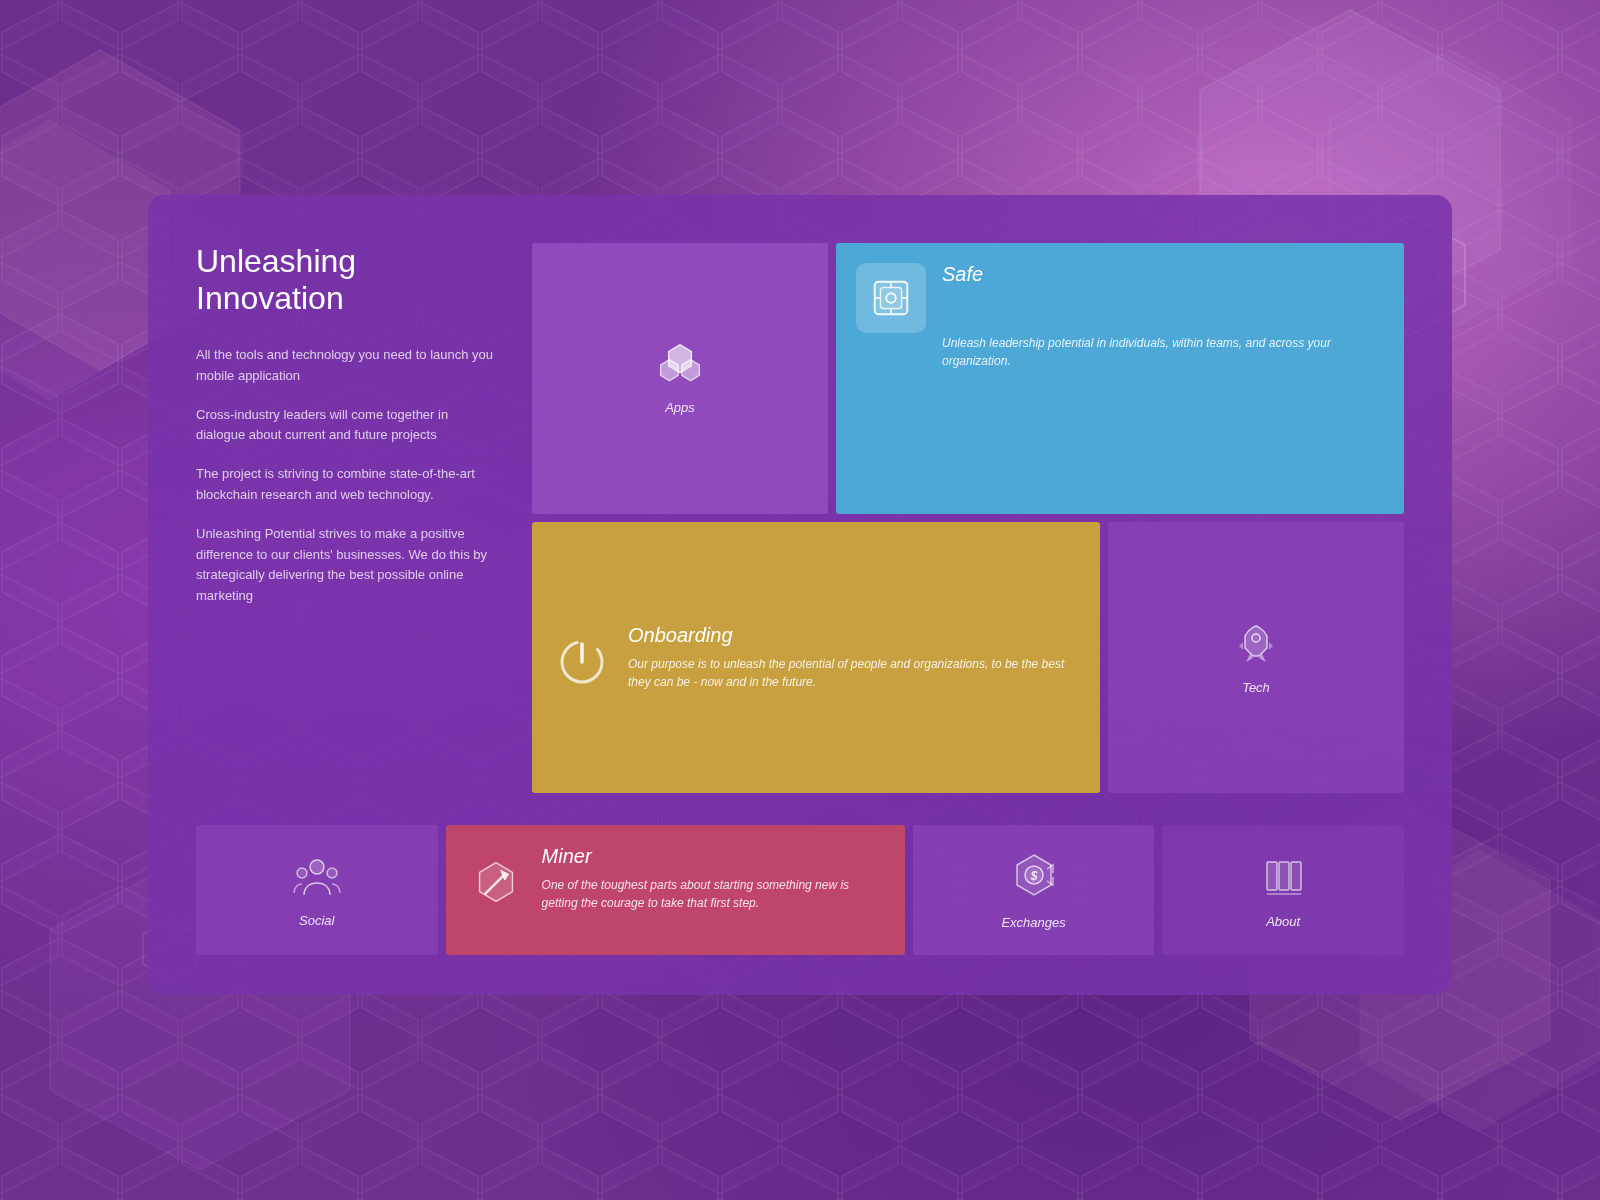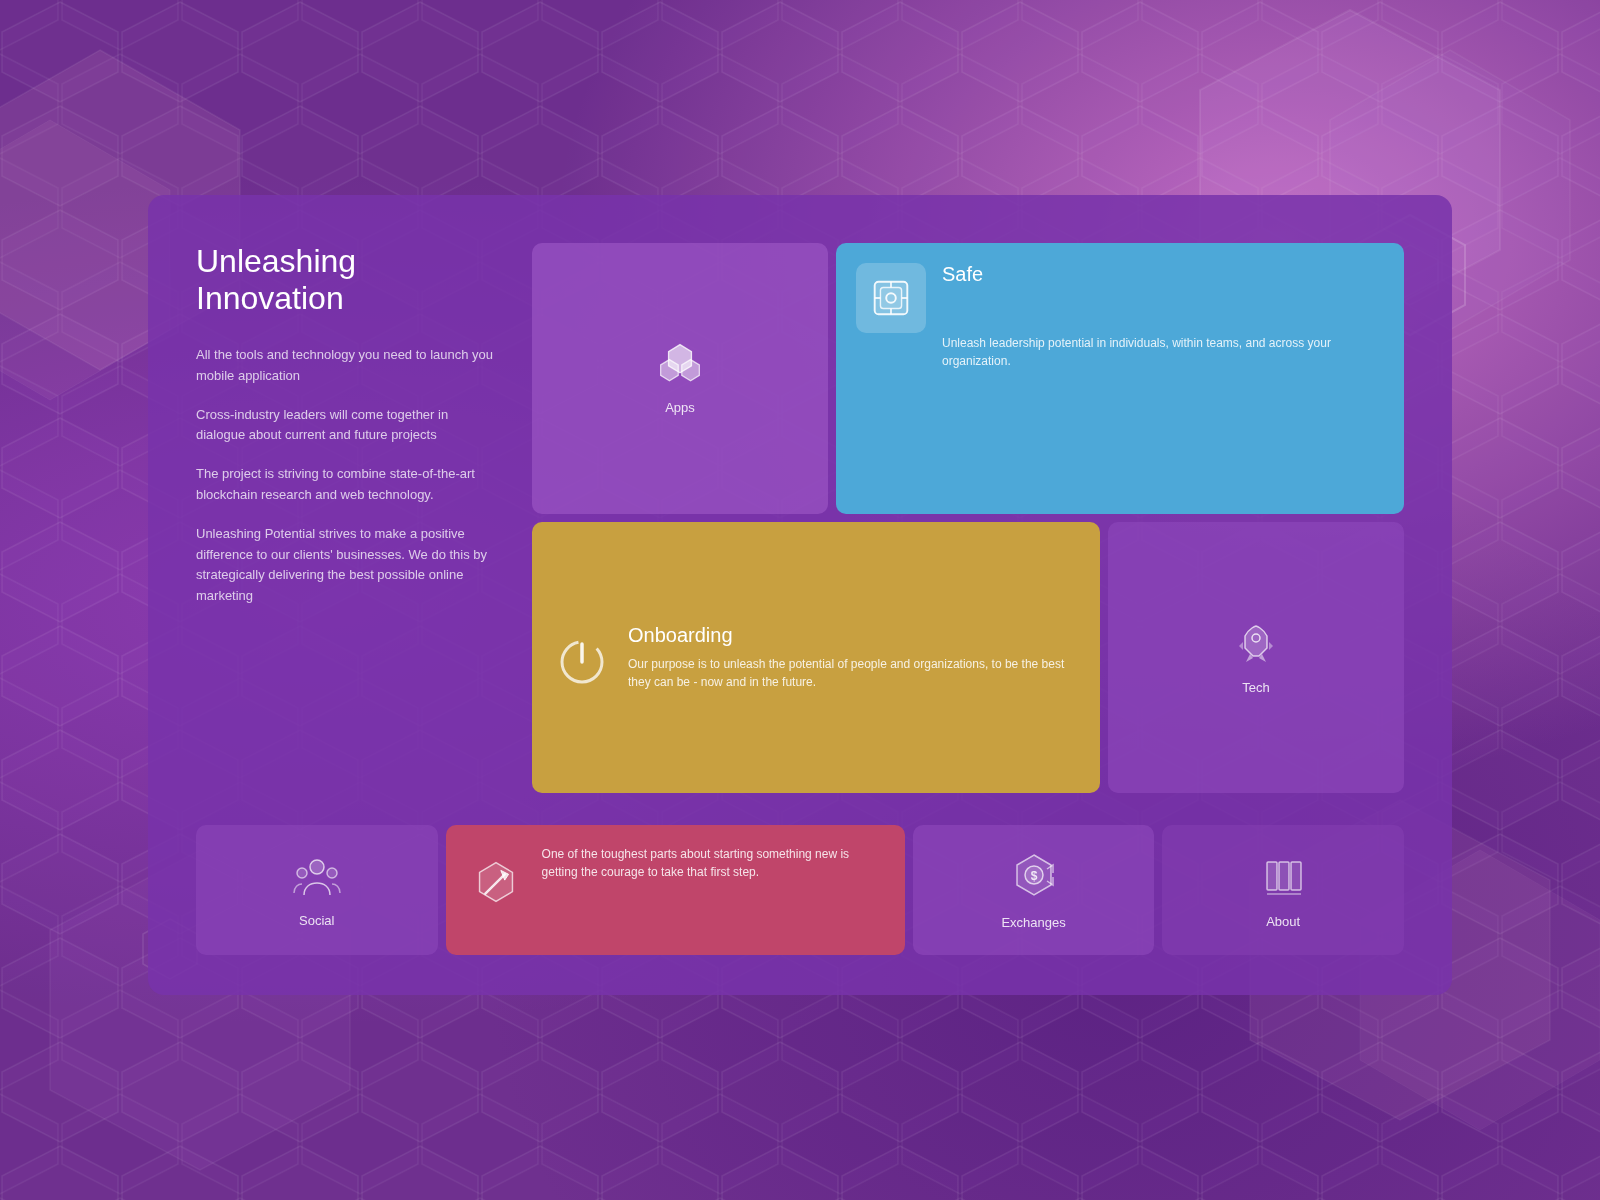--- a/index.html
+++ b/index.html
@@ -86,29 +86,30 @@
     }
 
     .grid-row {
       display: flex;
       gap: 8px;
       flex: 1;
     }
 
     
     .tile {
-      border-radius: 10px;
+      border-radius: 3px;
       display: flex;
       flex-direction: column;
       align-items: center;
       justify-content: center;
       padding: 16px;
       cursor: pointer;
       position: relative;
       overflow: hidden;
+      font-style: italic;
     }
 
     .tile-label {
       color: rgba(255,255,255,0.85);
       font-size: 13px;
       margin-top: 10px;
       text-align: center;
     }
 
     
@@ -440,20 +441,21 @@
       <div class="tile-miner-icon-wrap">
         <svg width="62" height="62" viewBox="0 0 62 62" fill="none" xmlns="http://www.w3.org/2000/svg">
 
           <polygon points="31,10 48,20 48,40 31,50 14,40 14,20" stroke="rgba(255,255,255,0.7)" stroke-width="1.5" fill="rgba(255,255,255,0.15)"></polygon>
 
           <line x1="20" y1="42" x2="40" y2="22" stroke="rgba(255,255,255,0.85)" stroke-width="2.5" stroke-linecap="round"></line>
           <path d="M36 18 L44 22 L40 28 Z" fill="rgba(255,255,255,0.8)" stroke="rgba(255,255,255,0.9)" stroke-width="1"></path>
         </svg>
       </div>
       <div class="tile-miner-content">
+        <div class="tile-miner-title">Miner</div>
         <div class="tile-miner-desc">One of the toughest parts about starting something new is getting the courage to take that first step.</div>
       </div>
     </div>
 
     <div class="tile tile-exchanges">
       <div>
         <svg width="50" height="50" viewBox="0 0 50 50" fill="none" xmlns="http://www.w3.org/2000/svg">
 
           <polygon points="25,4 42,14 42,34 25,44 8,34 8,14" stroke="rgba(255,255,255,0.65)" stroke-width="1.5" fill="rgba(255,255,255,0.12)"></polygon>
           <circle cx="25" cy="24" r="9" stroke="rgba(255,255,255,0.7)" stroke-width="1.5" fill="rgba(255,255,255,0.15)"></circle>

